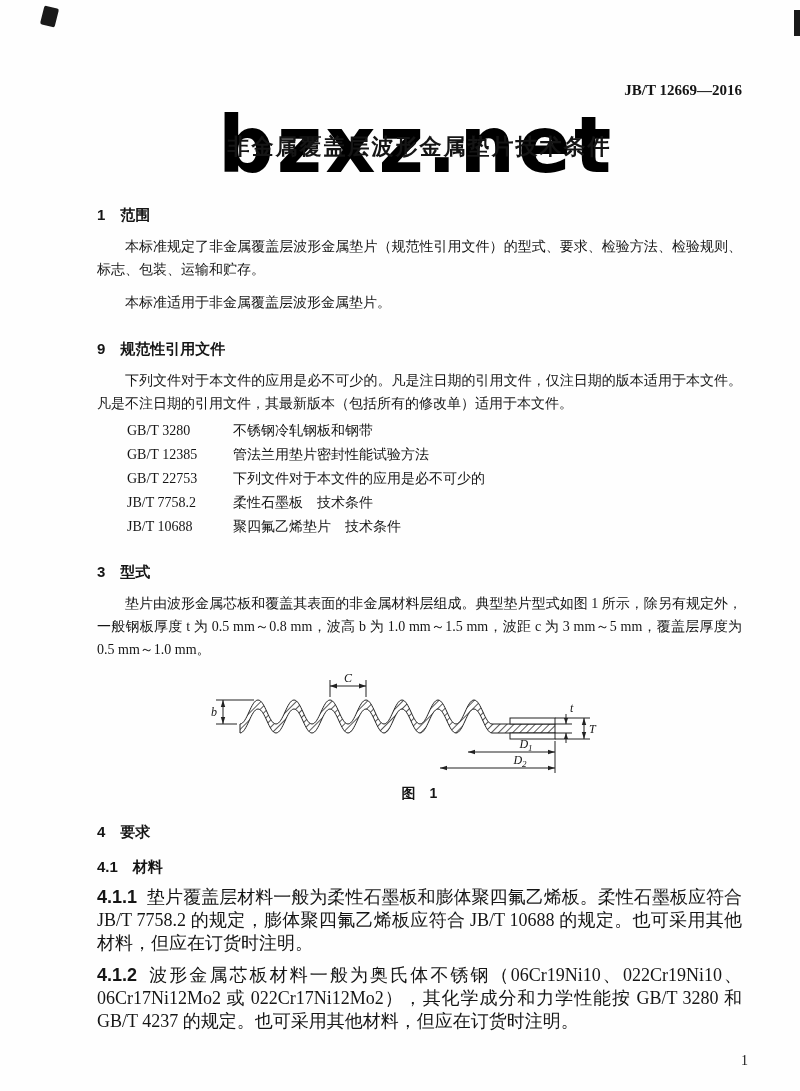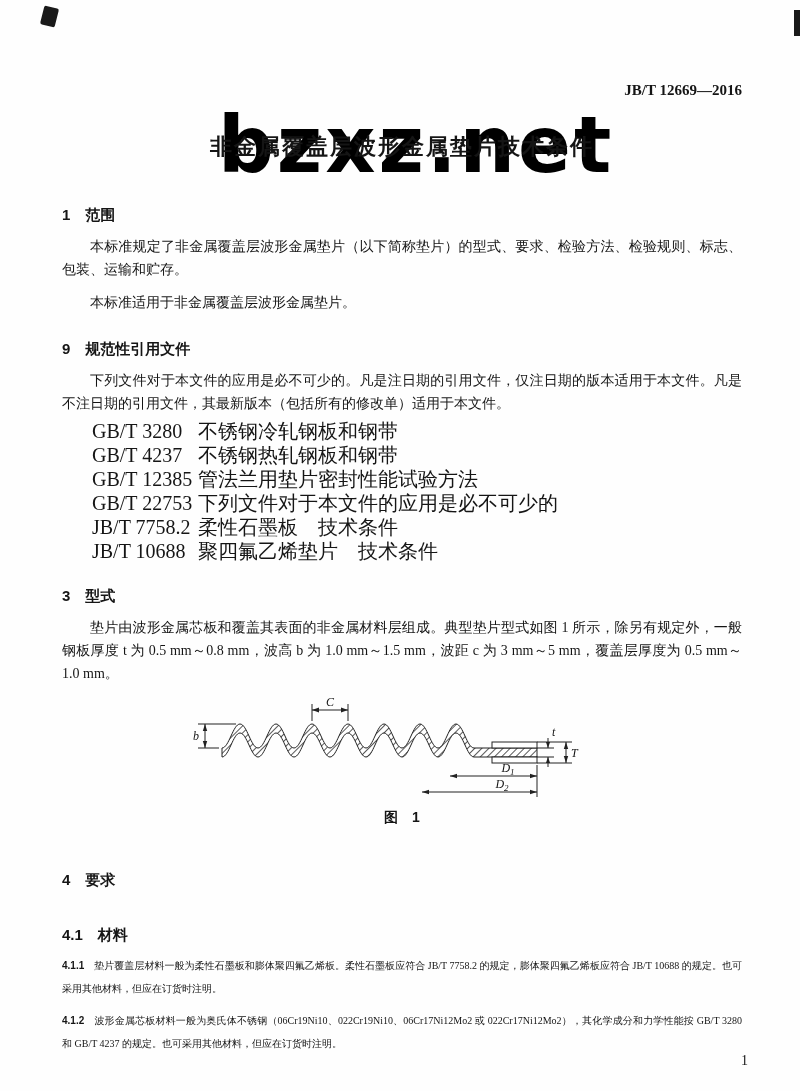--- a/index.html
+++ b/index.html
@@ -10,44 +10,44 @@
     font-family:"Liberation Serif","DejaVu Serif",serif; color:#151515;
   }
   .artifact { position:absolute; background:#1a1a1a; }
   .a1 { left:42px; top:7px; width:15px; height:19px; transform:rotate(14deg); border-radius:2px; }
   .a2 { right:0px; top:10px; width:6px; height:26px; }
   .watermark {
     position:absolute; top:100px; left:218px; z-index:0;
     font-family:"DejaVu Sans",sans-serif; font-weight:bold;
     font-size:78px; letter-spacing:3px; color:#000000;
   }
-  .content { position:relative; z-index:1; padding:82px 58px 0 62px; }
+  .content { position:relative; z-index:1; padding:82px 58px 0 97px; }
   .std-code {
     text-align:right; font-size:15px; font-weight:bold;
     font-family:"Liberation Serif",serif;
   }
   .doc-title {
     text-align:center; margin-top:33px; font-size:22px; font-weight:bold;
     font-family:"Liberation Sans","DejaVu Sans",sans-serif; letter-spacing:2px;
   }
   .sec-h {
     font-size:15px; font-weight:bold;
     font-family:"Liberation Sans","DejaVu Sans",sans-serif;
   }
   .h1 { margin-top:44px; }
   .h2 { margin-top:26px; }
   .h3 { margin-top:24px; }
-  .h4 { margin-top:44px; }
-  .h41 { margin-top:36px; }
+  .h4 { margin-top:20px; }
+  .h41 { margin-top:16px; }
   p.body { margin-top:10px; font-size:14px; line-height:23px; text-align:justify; }
   p.ind { text-indent:2em; }
-  .refs { margin-top:4px; font-size:20px; line-height:24px; }
+  .refs { margin-top:4px; font-size:14px; line-height:24px; }
   .ref-row { padding-left:30px; }
   .ref-code { display:inline-block; width:106px; }
-  .clause { margin-top:9px; font-size:10px; line-height:23px; text-align:justify; }
+  .clause { margin-top:9px; font-size:18px; line-height:23px; text-align:justify; }
   .clause-num {
     font-weight:bold; margin-right:10px;
     font-family:"Liberation Sans","DejaVu Sans",sans-serif;
   }
   .figure-wrap { margin-top:8px; text-align:center; }
   .fig-caption {
     margin-top:2px; text-align:center; font-size:14px; font-weight:bold;
     font-family:"Liberation Sans","DejaVu Sans",sans-serif;
   }
   .page-num { position:absolute; right:52px; bottom:22px; font-size:14px; z-index:1; }
@@ -62,31 +62,28 @@
 <div class="page">
   <div class="artifact a1"></div>
   <div class="artifact a2"></div>
   <div class="watermark">bzxz.net</div>
 
   <div class="content">
     <div class="std-code">JB/T 12669—2016</div>
     <div class="doc-title">非金属覆盖层波形金属垫片技术条件</div>
 
     <div class="sec-h h1">1　范围</div>
-    <p class="body ind">本标准规定了非金属覆盖层波形金属垫片（以下简称垫片）的型式、要求、检验方法、检验规则、标志、包装、运输和贮存。</p>
+    <p class="body ind">本标准规定了非金属覆盖层波形金属垫片（规范性引用文件）的型式、要求、检验方法、检验规则、标志、包装、运输和贮存。</p>
     <p class="body ind">本标准适用于非金属覆盖层波形金属垫片。</p>
 
     <div class="sec-h h2">9　规范性引用文件</div>
     <p class="body ind">下列文件对于本文件的应用是必不可少的。凡是注日期的引用文件，仅注日期的版本适用于本文件。凡是不注日期的引用文件，其最新版本（包括所有的修改单）适用于本文件。</p>
     <div class="refs">
       <div class="ref-row">
         <span class="ref-code">GB/T 3280</span><span>不锈钢冷轧钢板和钢带</span>
-      </div>
-      <div class="ref-row">
-        <span class="ref-code">GB/T 4237</span><span>不锈钢热轧钢板和钢带</span>
       </div>
       <div class="ref-row">
         <span class="ref-code">GB/T 12385</span><span>管法兰用垫片密封性能试验方法</span>
       </div>
       <div class="ref-row">
         <span class="ref-code">GB/T 22753</span><span>下列文件对于本文件的应用是必不可少的</span>
       </div>
       <div class="ref-row">
         <span class="ref-code">JB/T 7758.2</span><span>柔性石墨板　技术条件</span>
       </div>

